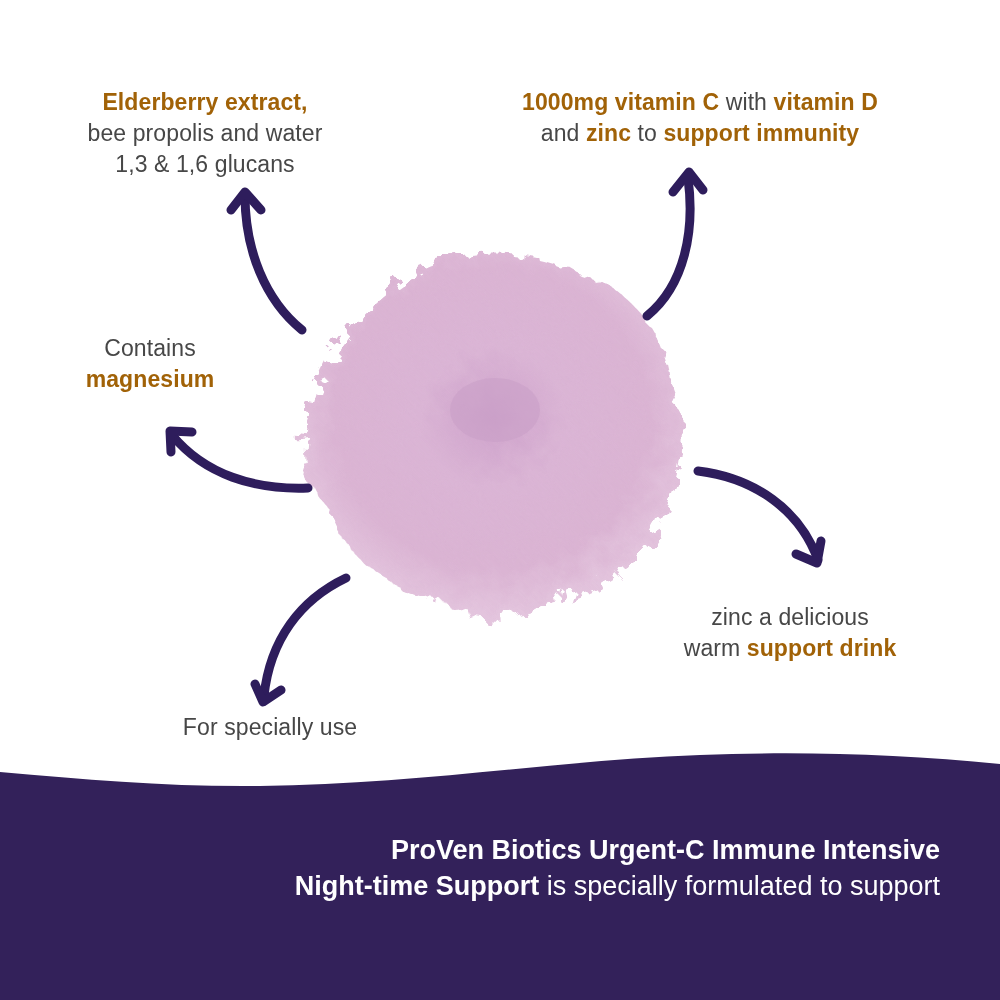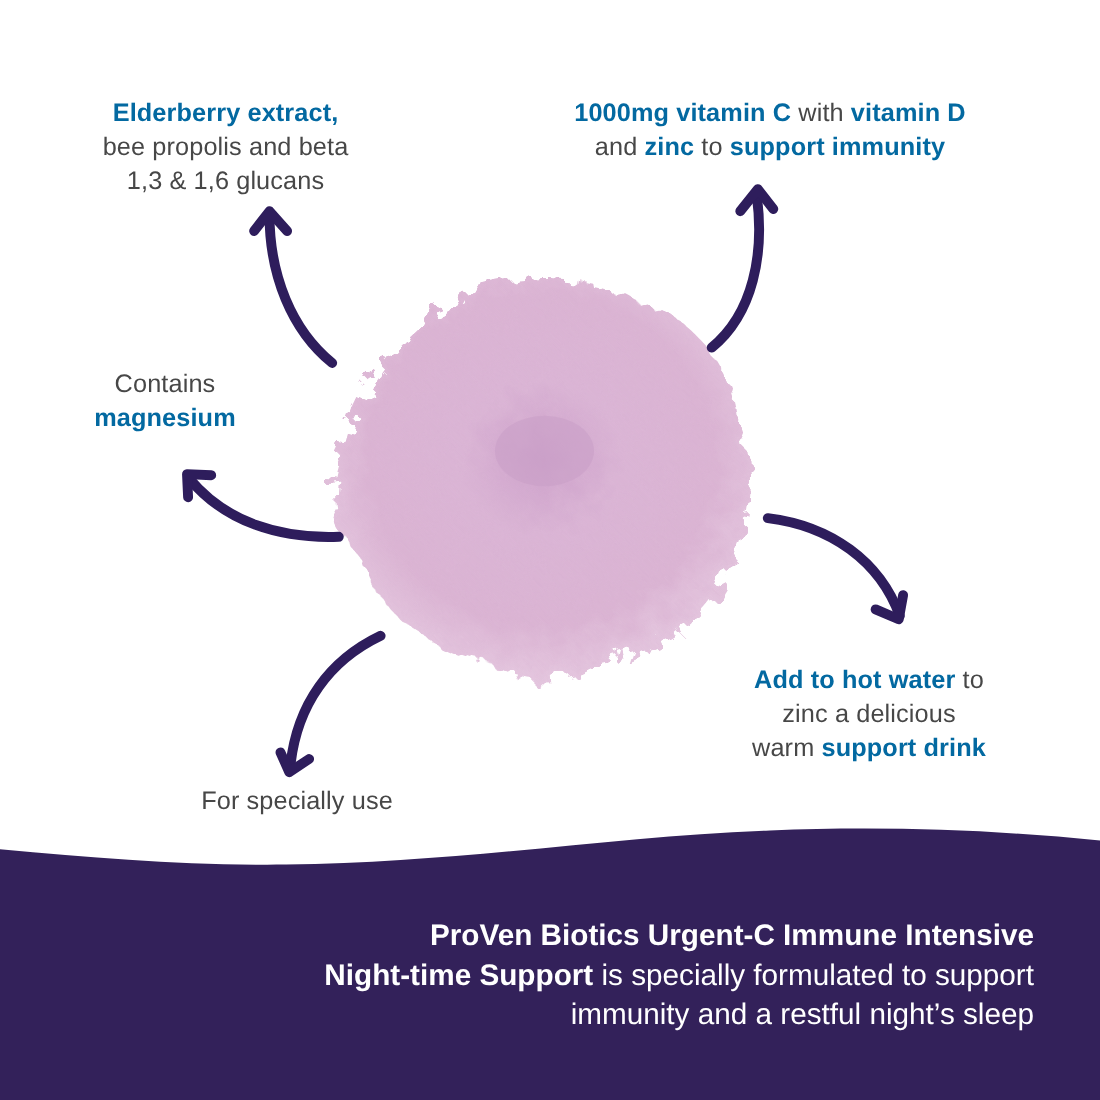--- a/index.html
+++ b/index.html
@@ -7,21 +7,21 @@
       width: 1000px; height: 1000px; position: relative; overflow: hidden;
       background: #ffffff;
       font-family: "Liberation Sans", "DejaVu Sans", sans-serif;
       color: #444444;
     }
     .callout {
       position: absolute; text-align: center;
       font-size: 23px; line-height: 31px; color: #474747;
       letter-spacing: 0.1px;
     }
-    .callout b { font-weight: bold; color: #0369a1; }
+    .callout b { font-weight: bold; color: #a16207; }
     #c-elder { left: 40px; top: 87px; width: 330px; }
     #c-vitc { left: 470px; top: 87px; width: 460px; text-align: center; }
     #c-mag { left: 60px; top: 333px; width: 180px; }
     #c-water { left: 630px; top: 602px; width: 320px; }
     #c-daily { left: 150px; top: 712px; width: 240px; }
 
     svg.layer { position: absolute; left: 0; top: 0; }
 
     .footer-text {
       position: absolute; left: 60px; top: 832px; width: 880px;
@@ -79,53 +79,49 @@
     </g>
     <g>
       <path d="M 346 578 C 300 600 270 640 264 696"></path>
       <path d="M 255 684 L 263 702 L 281 690"></path>
     </g>
   </g>
 </svg>
 
 <div class="callout" id="c-elder">
   <div><b>Elderberry extract,</b></div>
-  <div>bee propolis and beta</div>
+  <div>bee propolis and water</div>
   <div>1,3 &amp; 1,6 glucans</div>
 </div>
 
 <div class="callout" id="c-vitc">
   <div>
     <b>1000mg vitamin C</b><span> with </span><b>vitamin D</b>
   </div>
   <div>
     <span>and </span><b>zinc</b><span> to </span><b>support immunity</b>
   </div>
 </div>
 
 <div class="callout" id="c-mag">
   <div>Contains</div>
   <div><b>magnesium</b></div>
 </div>
 
 <div class="callout" id="c-water">
-  <div>
-    <b>Add to hot water</b><span> to</span>
-  </div>
   <div>zinc a delicious</div>
   <div>
     <span>warm </span><b>support drink</b>
   </div>
 </div>
 
 <div class="callout" id="c-daily">
   <div>For specially use</div>
 </div>
 
 <svg class="layer" width="1000" height="1000">
   <path d="M 0 772 C 90 780 170 787 260 786 C 420 784 560 760 700 755 C 800 751 900 754 1000 764 L 1000 1000 L 0 1000 Z" fill="#33215a"></path>
 </svg>
 
 <div class="footer-text">
   <div><b>ProVen Biotics Urgent-C Immune Intensive</b></div>
   <div><b>Night-time Support</b><span> is specially formulated to support</span></div>
-  <div>immunity and a restful night’s sleep</div>
 </div>
 
 </body></html>

